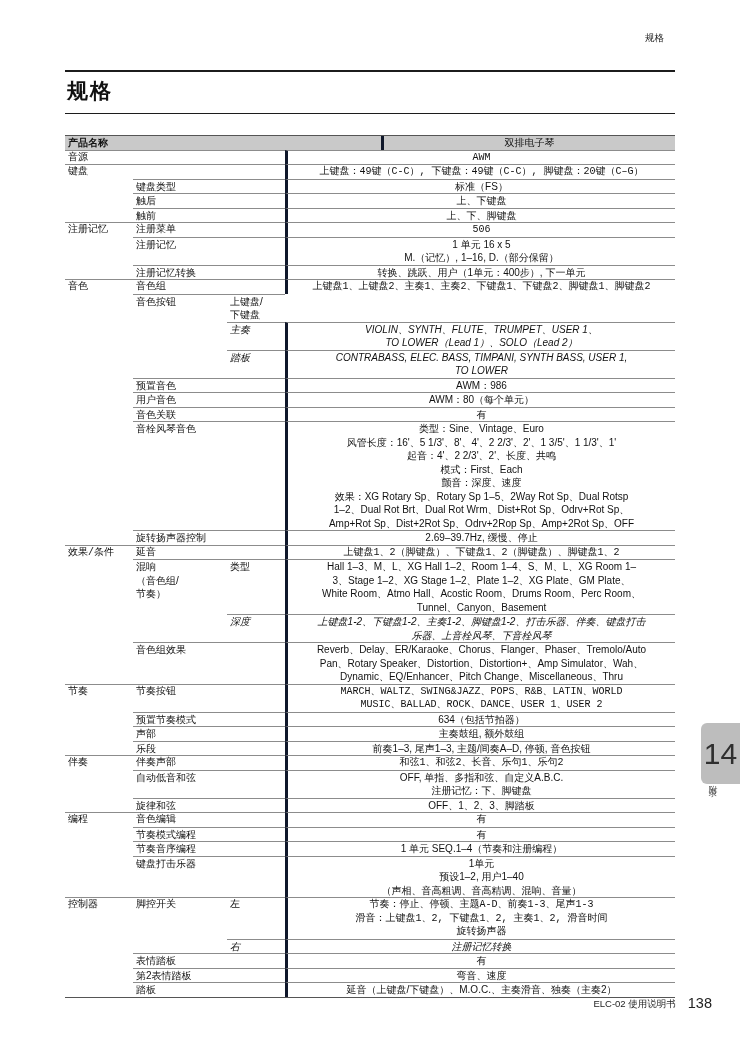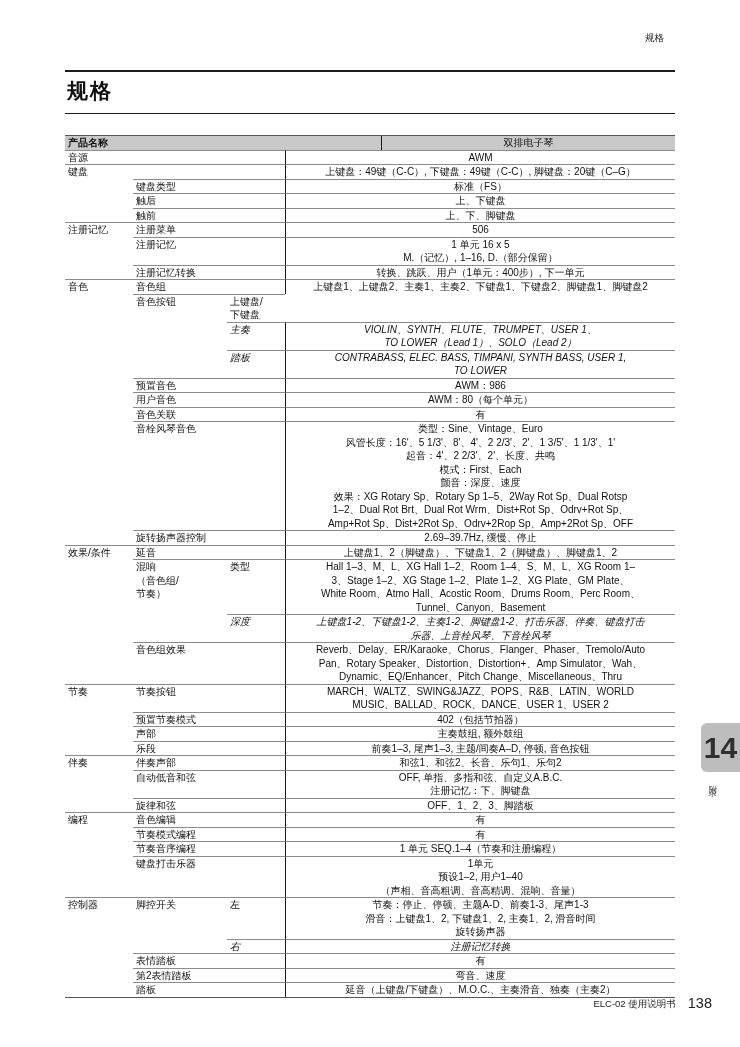--- a/index.html
+++ b/index.html
@@ -21,37 +21,37 @@
     margin:5px 2px 8px 2px; font-size:21px; font-weight:bold;
     letter-spacing:2px; color:#111;
   }
   .spec-table {
     position:absolute; left:65px; top:135px; width:610px;
     border-top:1.5px solid #555; border-bottom:1.5px solid #555;
     font-size:10px; line-height:13.5px;
   }
   .trow { display:grid; grid-template-columns:68px 94px 58px 1fr; }
   .cell { padding:0 3px; white-space:pre-line; box-sizing:border-box; }
-  .cell.cv { text-align:center; border-left:1px solid #0f172a; padding:0 4px; }
+  .cell.cv { text-align:center; border-left:3px solid #0f172a; padding:0 4px; }
   .trow.header { background:#c9c9c9;gap:32px; }
   .trow.header .c1 { font-weight:bold; }
-  .trow.major .cell { border-top:1px solid #8c8c8c; }
+  .trow.major .cell { border-top:1px solid #8c8c8c;font-family:Liberation Mono, monospace; }
   .trow.sub .c2, .trow.sub .c3, .trow.sub .cv { border-top:1px solid #8c8c8c; }
   .trow.sub2 .c3, .trow.sub2 .cv { border-top:1px solid #8c8c8c;font-style:italic; }
   .footer {
     position:absolute; right:28px; top:995px;
     display:flex; align-items:flex-end; gap:12px;
   }
   .footer .manual-name { font-size:9.5px; color:#222; }
   .footer .page-number { font-size:14.5px; color:#222; }
   .side-tab {
-    position:absolute; right:0; top:723px; width:39px; height:49px;
+    position:absolute; right:0; top:723px; width:39px; height:61px;
     background:#bdbdbd; border-radius:6px 0 0 6px;
     display:flex; align-items:center; justify-content:center;
-    font-size:30px; font-weight:700; color:#2f2f2f;
+    font-size:30px; font-weight:400; color:#2f2f2f;
   }
   .side-tab-label {
     position:absolute; right:21px; top:778px;
     writing-mode:vertical-rl; text-orientation:upright;
     font-size:9px; letter-spacing:3px; color:#555;
   }
 </style>
 </head>
 <body>
 
@@ -216,21 +216,21 @@
       <div class="cell c1">节奏</div>
       <div class="cell c2">节奏按钮</div>
       <div class="cell c3"></div>
       <div class="cell cv">MARCH、WALTZ、SWING&amp;JAZZ、POPS、R&amp;B、LATIN、WORLD
 MUSIC、BALLAD、ROCK、DANCE、USER 1、USER 2</div>
     </div>
     <div class="trow sub">
       <div class="cell c1"></div>
       <div class="cell c2">预置节奏模式</div>
       <div class="cell c3"></div>
-      <div class="cell cv">402（包括节拍器）</div>
+      <div class="cell cv">634（包括节拍器）</div>
     </div>
     <div class="trow sub">
       <div class="cell c1"></div>
       <div class="cell c2">声部</div>
       <div class="cell c3"></div>
       <div class="cell cv">主奏鼓组, 额外鼓组</div>
     </div>
     <div class="trow sub">
       <div class="cell c1"></div>
       <div class="cell c2">乐段</div>

